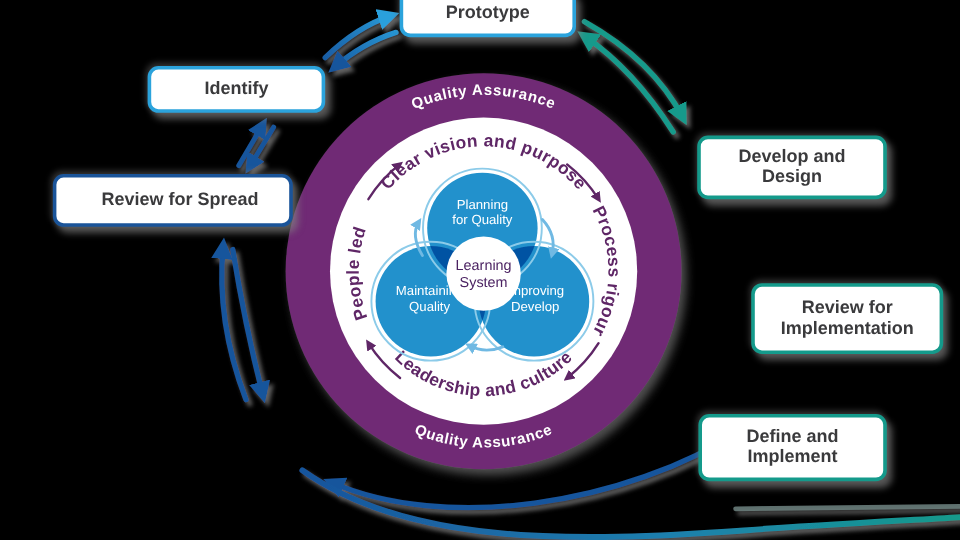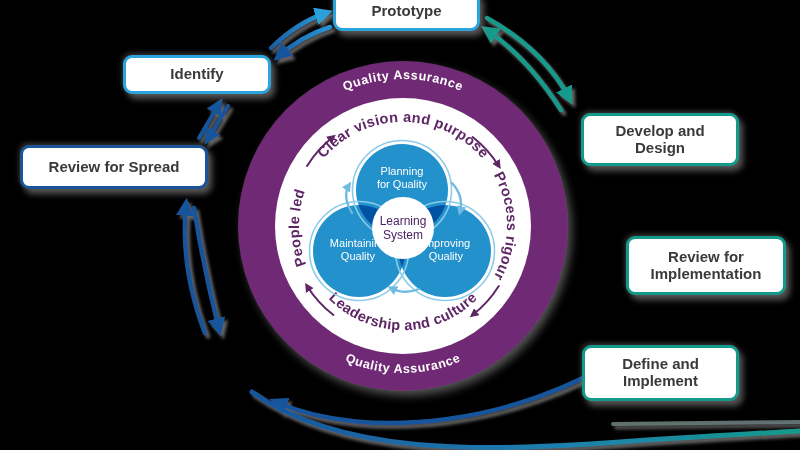--- a/index.html
+++ b/index.html
@@ -141,31 +141,31 @@
       <path d="M 252 392 C 340 455 480 452 620 442 C 690 437 750 434 800 431" stroke="url(#lg-bottom)" stroke-width="5"></path>
       <path d="M 613 424 L 800 422" stroke="#6d8280" stroke-width="4" opacity="0.85"></path>
     </g>
   </svg>
 
   <div class="plabel" style="left:402px;top:178px;">Planning
 for Quality</div>
   <div class="plabel" style="left:358px;top:250px;">Maintaining
 Quality</div>
   <div class="plabel" style="left:446px;top:250px;">Improving
-Quality</div>
+Develop</div>
   <div class="plabel core" style="left:403px;top:228px;">Learning
 System</div>
 
   <div class="box b-sky" style="left:333px;top:-9px;width:141px;height:34px;">
     <span>Prototype</span>
   </div>
   <div class="box b-sky" style="left:123px;top:55px;width:142px;height:33px;align-items:center;">
     <span>Identify</span>
   </div>
-  <div class="box b-navy" style="left:20px;top:145px;width:182px;height:38px;">
+  <div class="box b-navy" style="left:44px;top:145px;width:182px;height:38px;padding-left:12px;">
     <span>Review for Spread</span>
   </div>
   <div class="box b-teal" style="left:581px;top:113px;width:152px;height:47px;">
     <span>Develop and
 Design</span>
   </div>
   <div class="box b-teal" style="left:598px;top:236px;width:154px;height:53px;margin-left:28px;">
     <span>Review for
 Implementation</span>
   </div>

